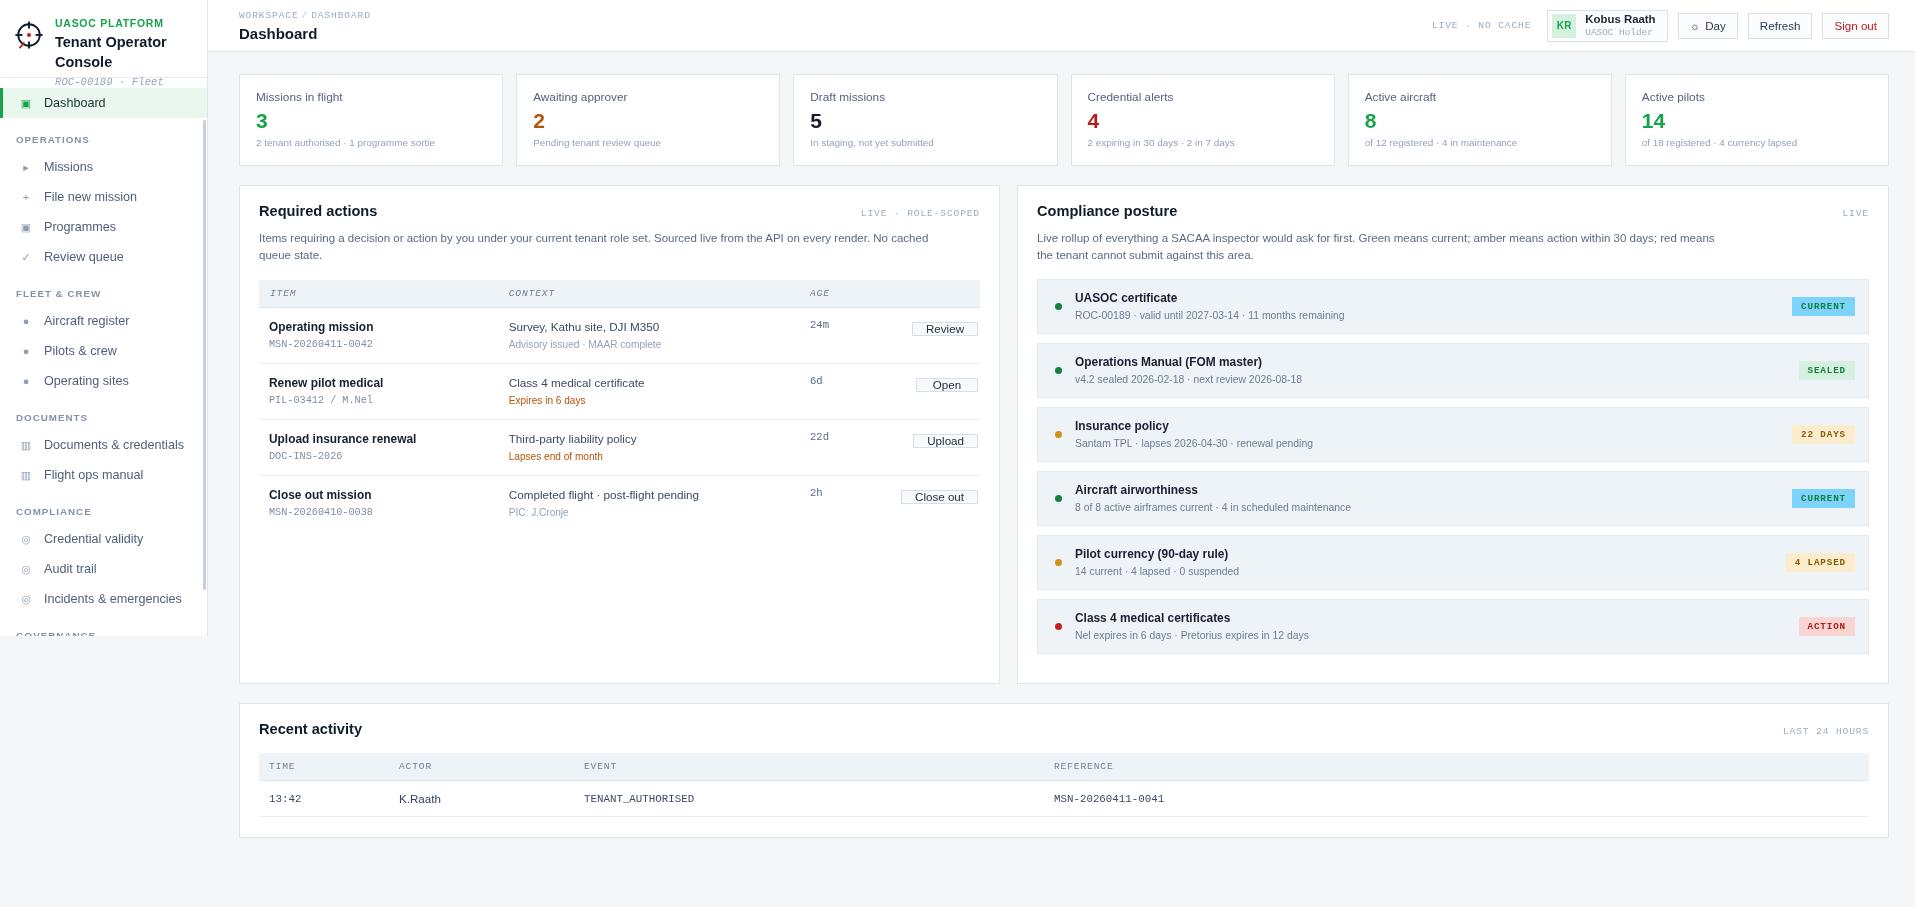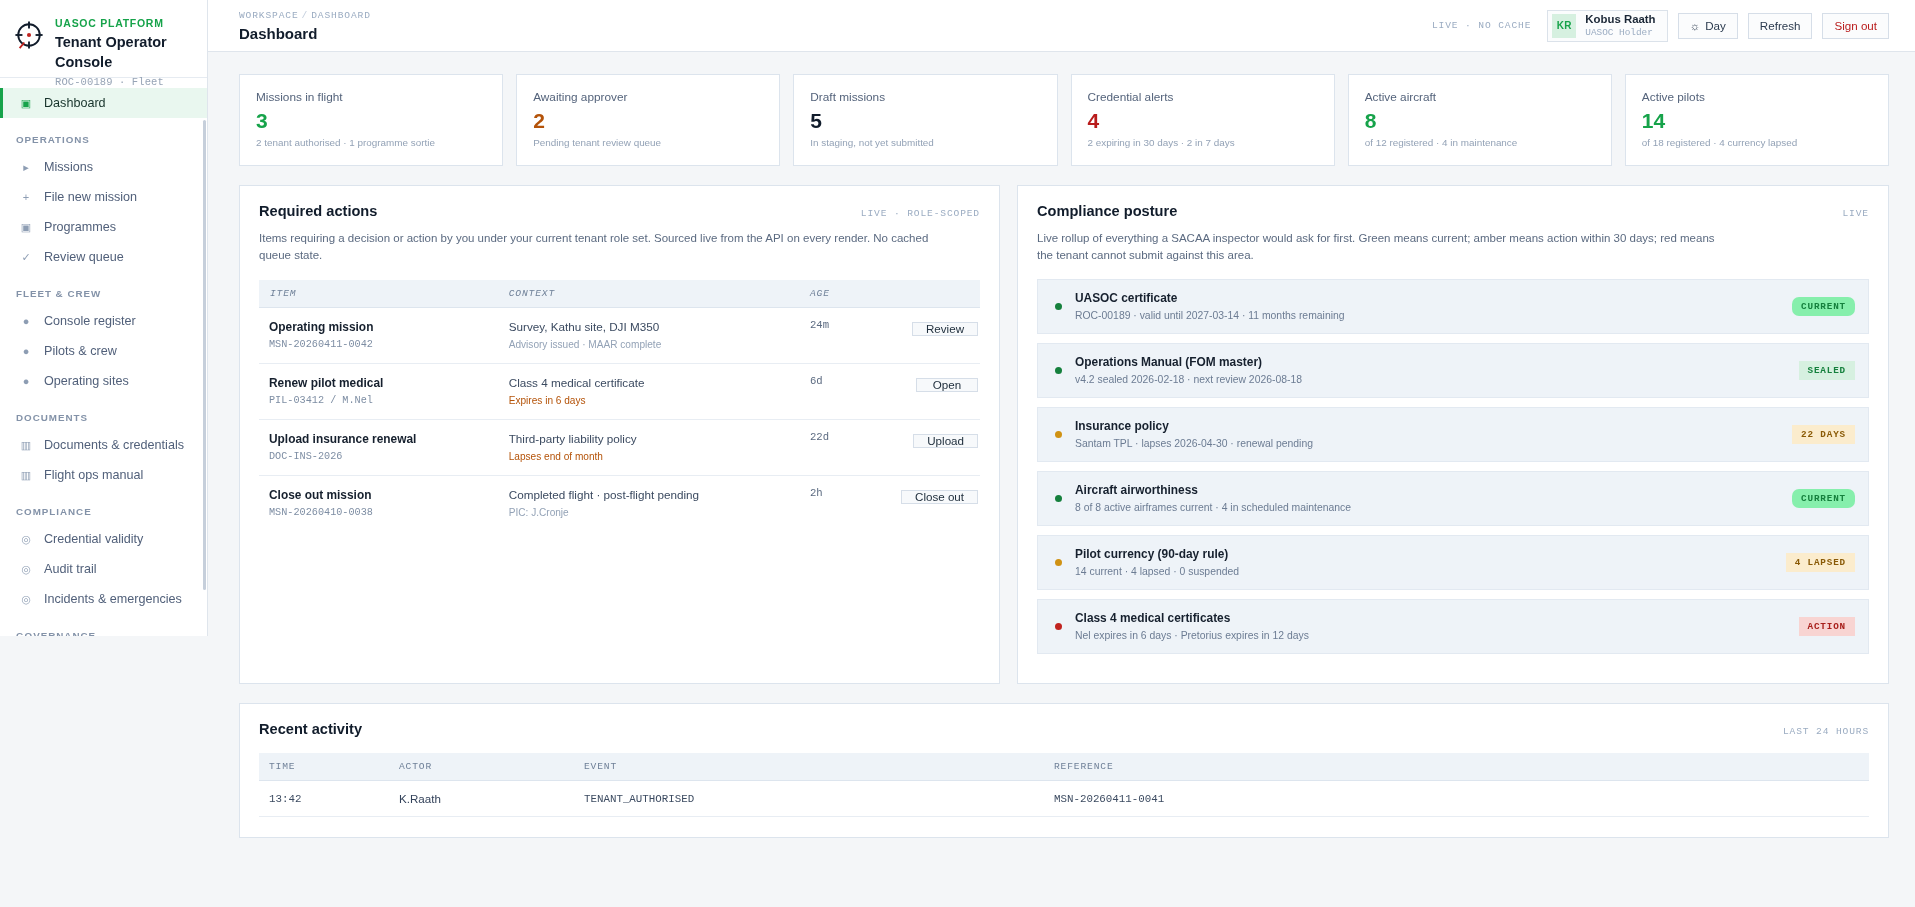--- a/index.html
+++ b/index.html
@@ -28,21 +28,21 @@
   }
   .brand-logo { width: 30px; height: 30px; margin-top: 6px; flex: 0 0 30px; }
   .brand-text { padding-top: 2px; }
   .brand-kicker {
     font-size: 10.5px; font-weight: bold; letter-spacing: .07em;
     color: #16a34a; text-transform: uppercase; line-height: 15px;
   }
   .brand-title { font-size: 14.5px; font-weight: bold; color: #111c2b; line-height: 20px; margin-top: 1px;}
   .brand-sub {
     font-family: "Liberation Mono", monospace;
-    font-size: 10.5px; color: #97a4b6; margin-top: 4px; letter-spacing: .01em;
+    font-size: 10.5px; color: #97a4b6; margin-top: 4px; letter-spacing: .01em; font-style: italic;
   }
 
   .nav { padding-top: 10px; }
   .nav-item {
     display: flex; align-items: center; gap: 12px;
     height: 30px; padding: 0 16px 0 20px;
     font-size: 12.6px; color: #51607a; cursor: pointer;
     position: relative;
   }
   .nav-item .ico {
@@ -180,21 +180,21 @@
   .dot.amber { background: #d09214; }
   .dot.red   { background: #c0231f; }
   .comp-body { flex: 1; }
   .comp-title { font-size: 11.9px; font-weight: bold; color: #16202e; line-height: 16px; }
   .comp-sub { font-size: 10.4px; color: #6c7c93; line-height: 15px; margin-top: 2px; }
   .badge {
     font-family: "Liberation Mono", monospace;
     font-size: 9.3px; font-weight: bold; letter-spacing: .09em; text-transform: uppercase;
     padding: 4px 9px; white-space: nowrap;
   }
-  .badge.current { background: #86efac; color: #15803d; border-radius: 7px; }
+  .badge.current { background: #7dd3fc; color: #15803d; }
   .badge.sealed  { background: #d6f0e0; color: #15803d; }
   .badge.days    { background: #fbeccd; color: #8a5a06; }
   .badge.lapsed  { background: #fbeccd; color: #8a5a06; }
   .badge.action  { background: #f8d4d2; color: #a8201c; }
 
   
   .panel-wide { margin-top: 19px; }
   table.act { width: 100%; border-collapse: collapse; margin-top: 16px; }
   table.act thead th {
     background: #eef3f8; text-align: left;
@@ -256,21 +256,21 @@
           <span class="ico">▣</span>
           <span>Programmes</span>
         </div>
         <div class="nav-item">
           <span class="ico">✓</span>
           <span>Review queue</span>
         </div>
         <div class="nav-group">FLEET &amp; CREW</div>
         <div class="nav-item">
           <span class="ico">●</span>
-          <span>Console register</span>
+          <span>Aircraft register</span>
         </div>
         <div class="nav-item">
           <span class="ico">●</span>
           <span>Pilots &amp; crew</span>
         </div>
         <div class="nav-item">
           <span class="ico">●</span>
           <span>Operating sites</span>
         </div>
         <div class="nav-group">DOCUMENTS</div>

